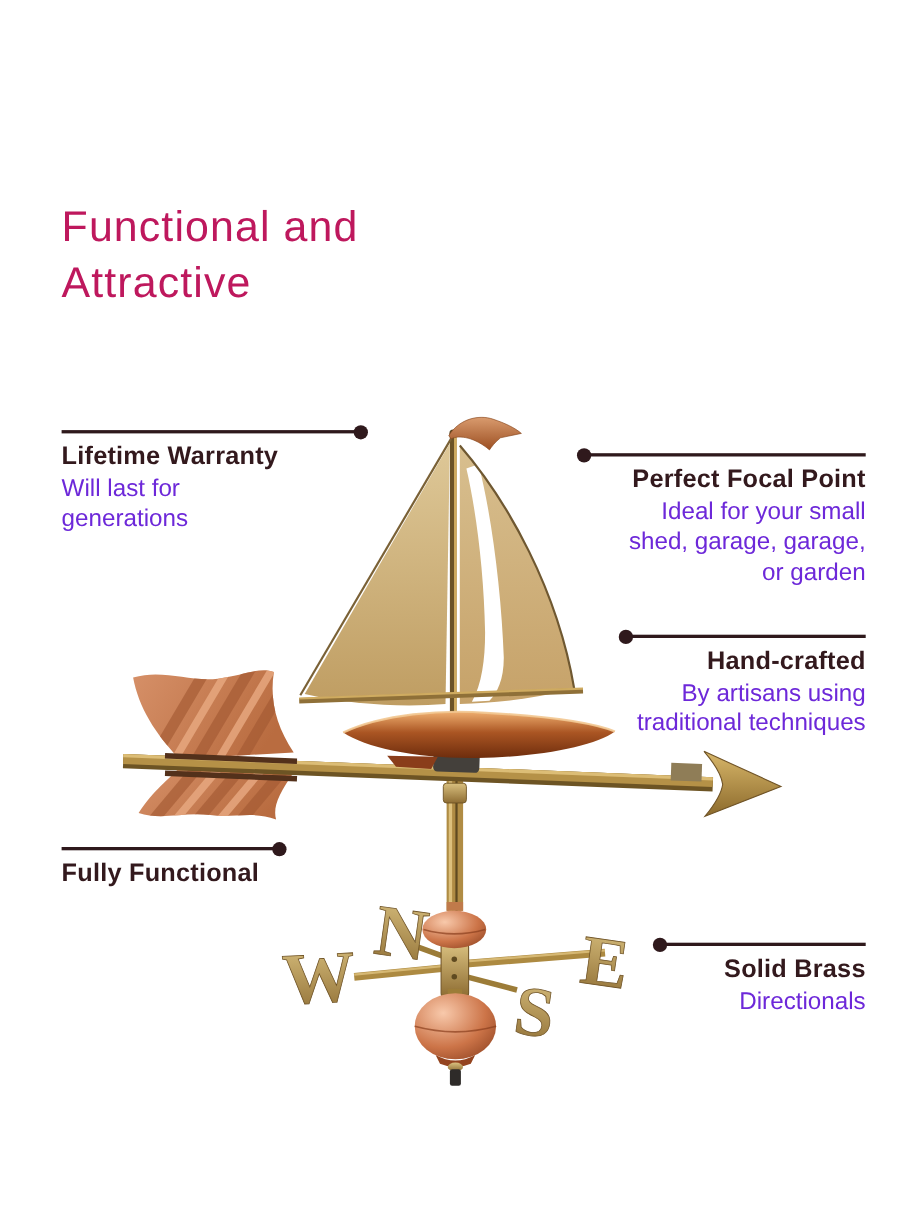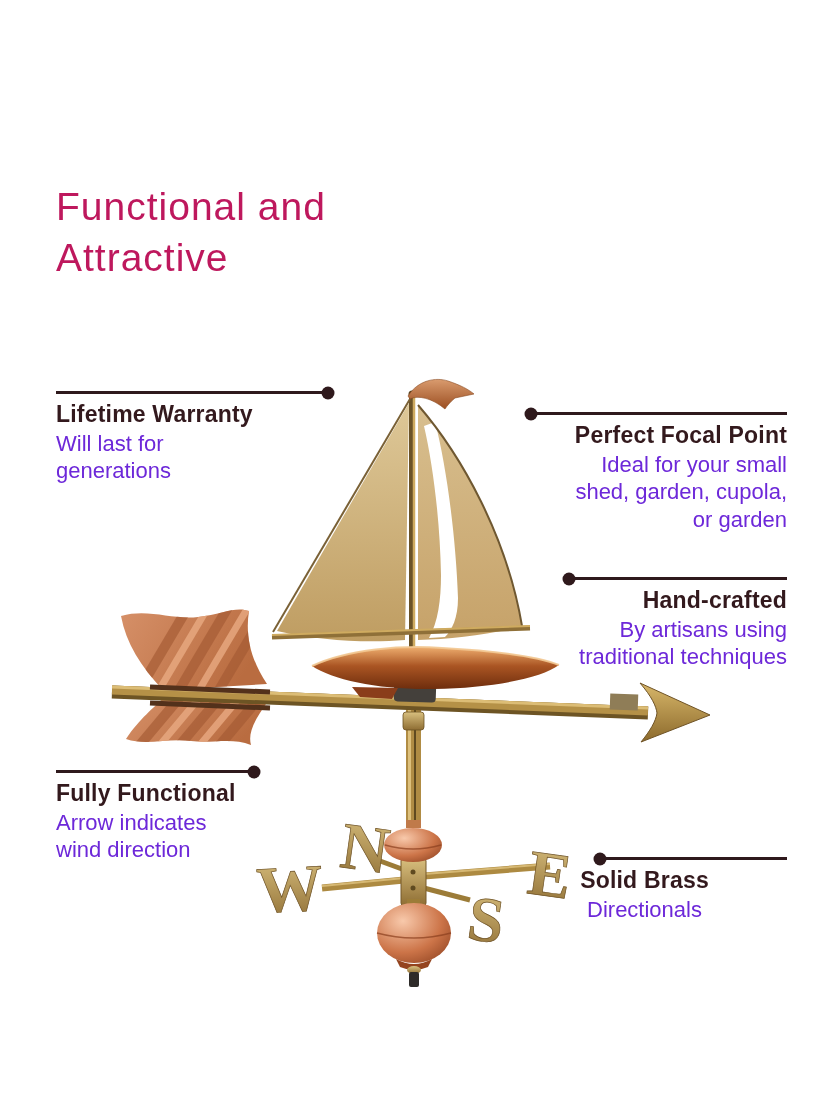--- a/index.html
+++ b/index.html
@@ -34,21 +34,21 @@
   #co-lifetime{left:56px;top:391px;width:285px;}
   #co-lifetime .rule{width:272px;}
   #co-focal{right:53px;top:412px;width:290px;}
   #co-focal .rule{width:256px;}
   #co-copper{left:56px;top:527px;width:285px;}
   #co-copper .rule{width:222px;}
   #co-handcrafted{right:53px;top:577px;width:295px;}
   #co-handcrafted .rule{width:218px;}
   #co-functional{left:56px;top:770px;width:285px;}
   #co-functional .rule{width:198px;}
-  #co-brass{right:53px;top:857px;width:285px;text-align:center;}
+  #co-brass{right:53px;top:857px;width:285px;}
   #co-brass .rule{width:187px;}
 
   .dir-letter{
     font-family:"Liberation Serif","DejaVu Serif",serif;
     font-weight:bold;
   }
 </style>
 </head>
 <body>
 
@@ -202,41 +202,39 @@
     <p>Will last for
 generations</p>
   </div>
 
   <div class="callout right" id="co-focal">
     <div class="rule">
         <span class="dot"></span>
       </div>
     <h3>Perfect Focal Point</h3>
     <p>Ideal for your small
-shed, garden, cupola,
+shed, garage, garage,
 or garden</p>
   </div>
 
 
   <div class="callout right" id="co-handcrafted">
     <div class="rule">
         <span class="dot"></span>
       </div>
     <h3>Hand-crafted</h3>
     <p>By artisans using
 traditional techniques</p>
   </div>
 
   <div class="callout left" id="co-functional">
     <div class="rule">
         <span class="dot"></span>
       </div>
     <h3>Fully Functional</h3>
-    <p>Arrow indicates
-wind direction</p>
   </div>
 
   <div class="callout right" id="co-brass">
     <div class="rule">
         <span class="dot"></span>
       </div>
     <h3>Solid Brass</h3>
     <p>Directionals</p>
   </div>
 

